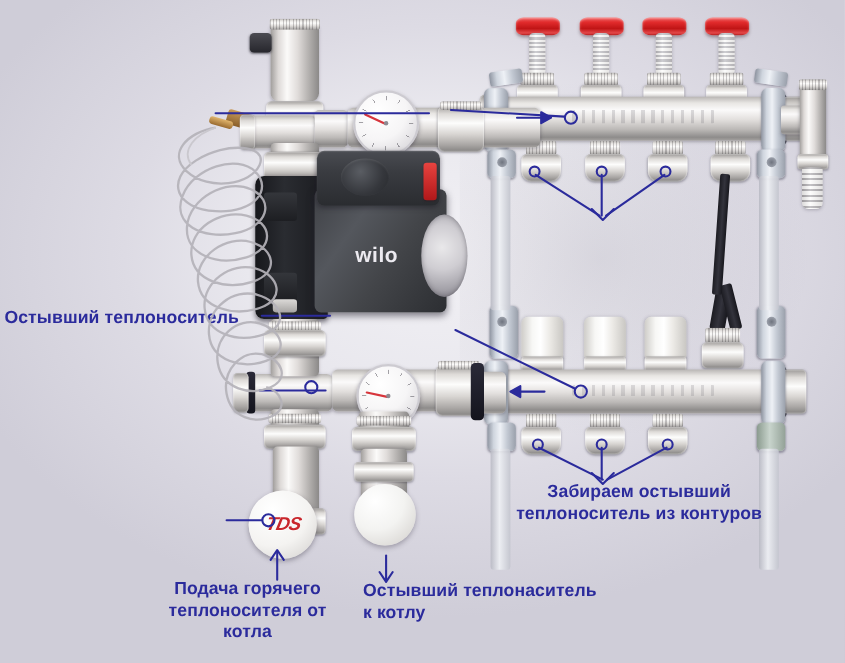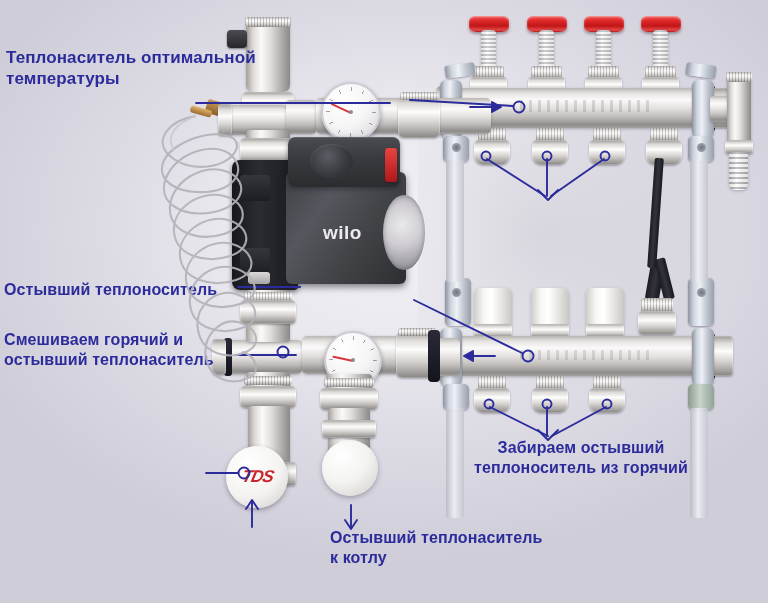--- a/index.html
+++ b/index.html
@@ -365,30 +365,29 @@
       <circle cx="244" cy="473" r="5.5"></circle>
 
       <path d="M252 527 L 252 501"></path>
       <path d="M246 509 L 252 500 L 258 509" fill="none"></path>
 
       <path d="M351 505 L 351 528"></path>
       <path d="M345 520 L 351 529 L 357 520" fill="none"></path>
     </g>
   </svg>
 
-  <div class="lbl" style="left:6px;top:48px;width:250px;font-size:17px;">Теплонаситель оптимальной
-температуры</div>
 
 
   <div class="lbl" style="left:4px;top:280px;width:240px;font-size:16px;">Остывший теплоноситель</div>
 
-  <div class="lbl" style="left:4px;top:330px;width:235px;font-size:16px;">Смешиваем горячий и
-остывший теплонаситель</div>
 
   <div class="lbl c" style="left:436px;top:438px;width:290px;font-size:16px;">Забираем остывший
-теплоноситель из горячий</div>
-
-
+теплоноситель из контуров</div>
+
+
+  <div class="lbl c" style="left:140px;top:526px;width:170px;font-size:16px;">Подача горячего
+теплоносителя от
+котла</div>
 
   <div class="lbl" style="left:330px;top:528px;width:215px;font-size:16px;">Остывший теплонаситель
 к котлу</div>
 
 </div>
 
 </body></html>

